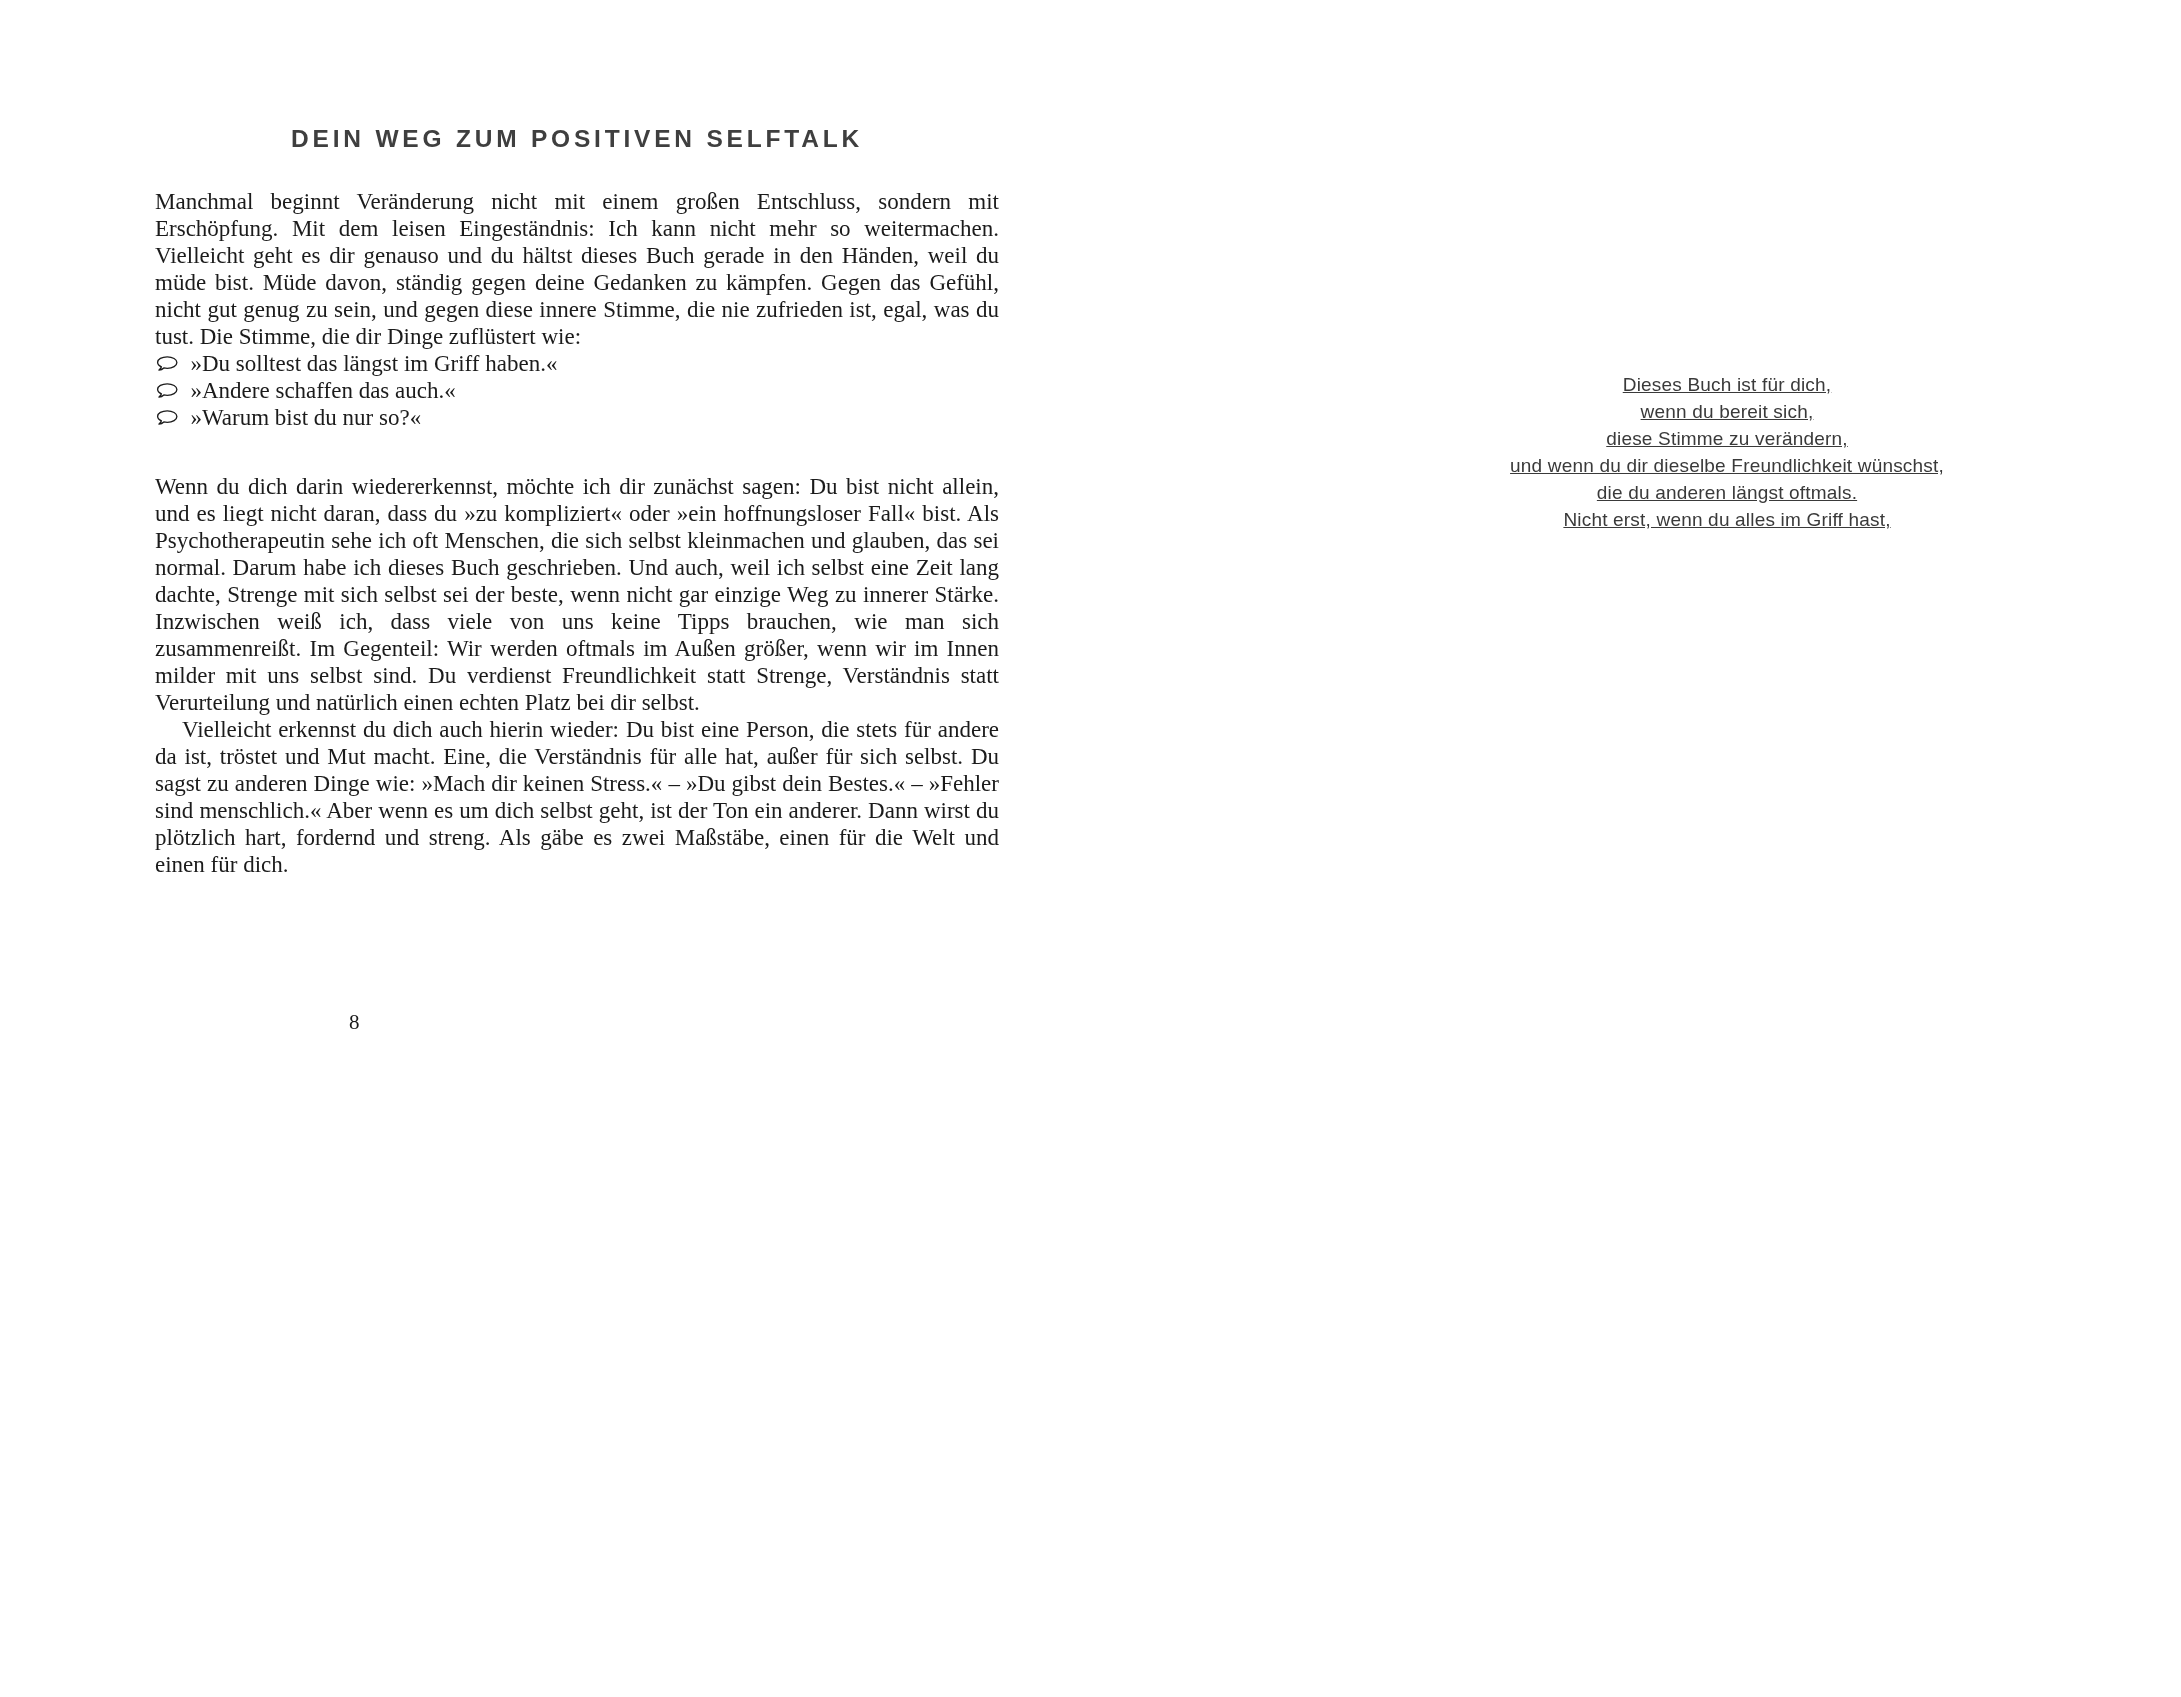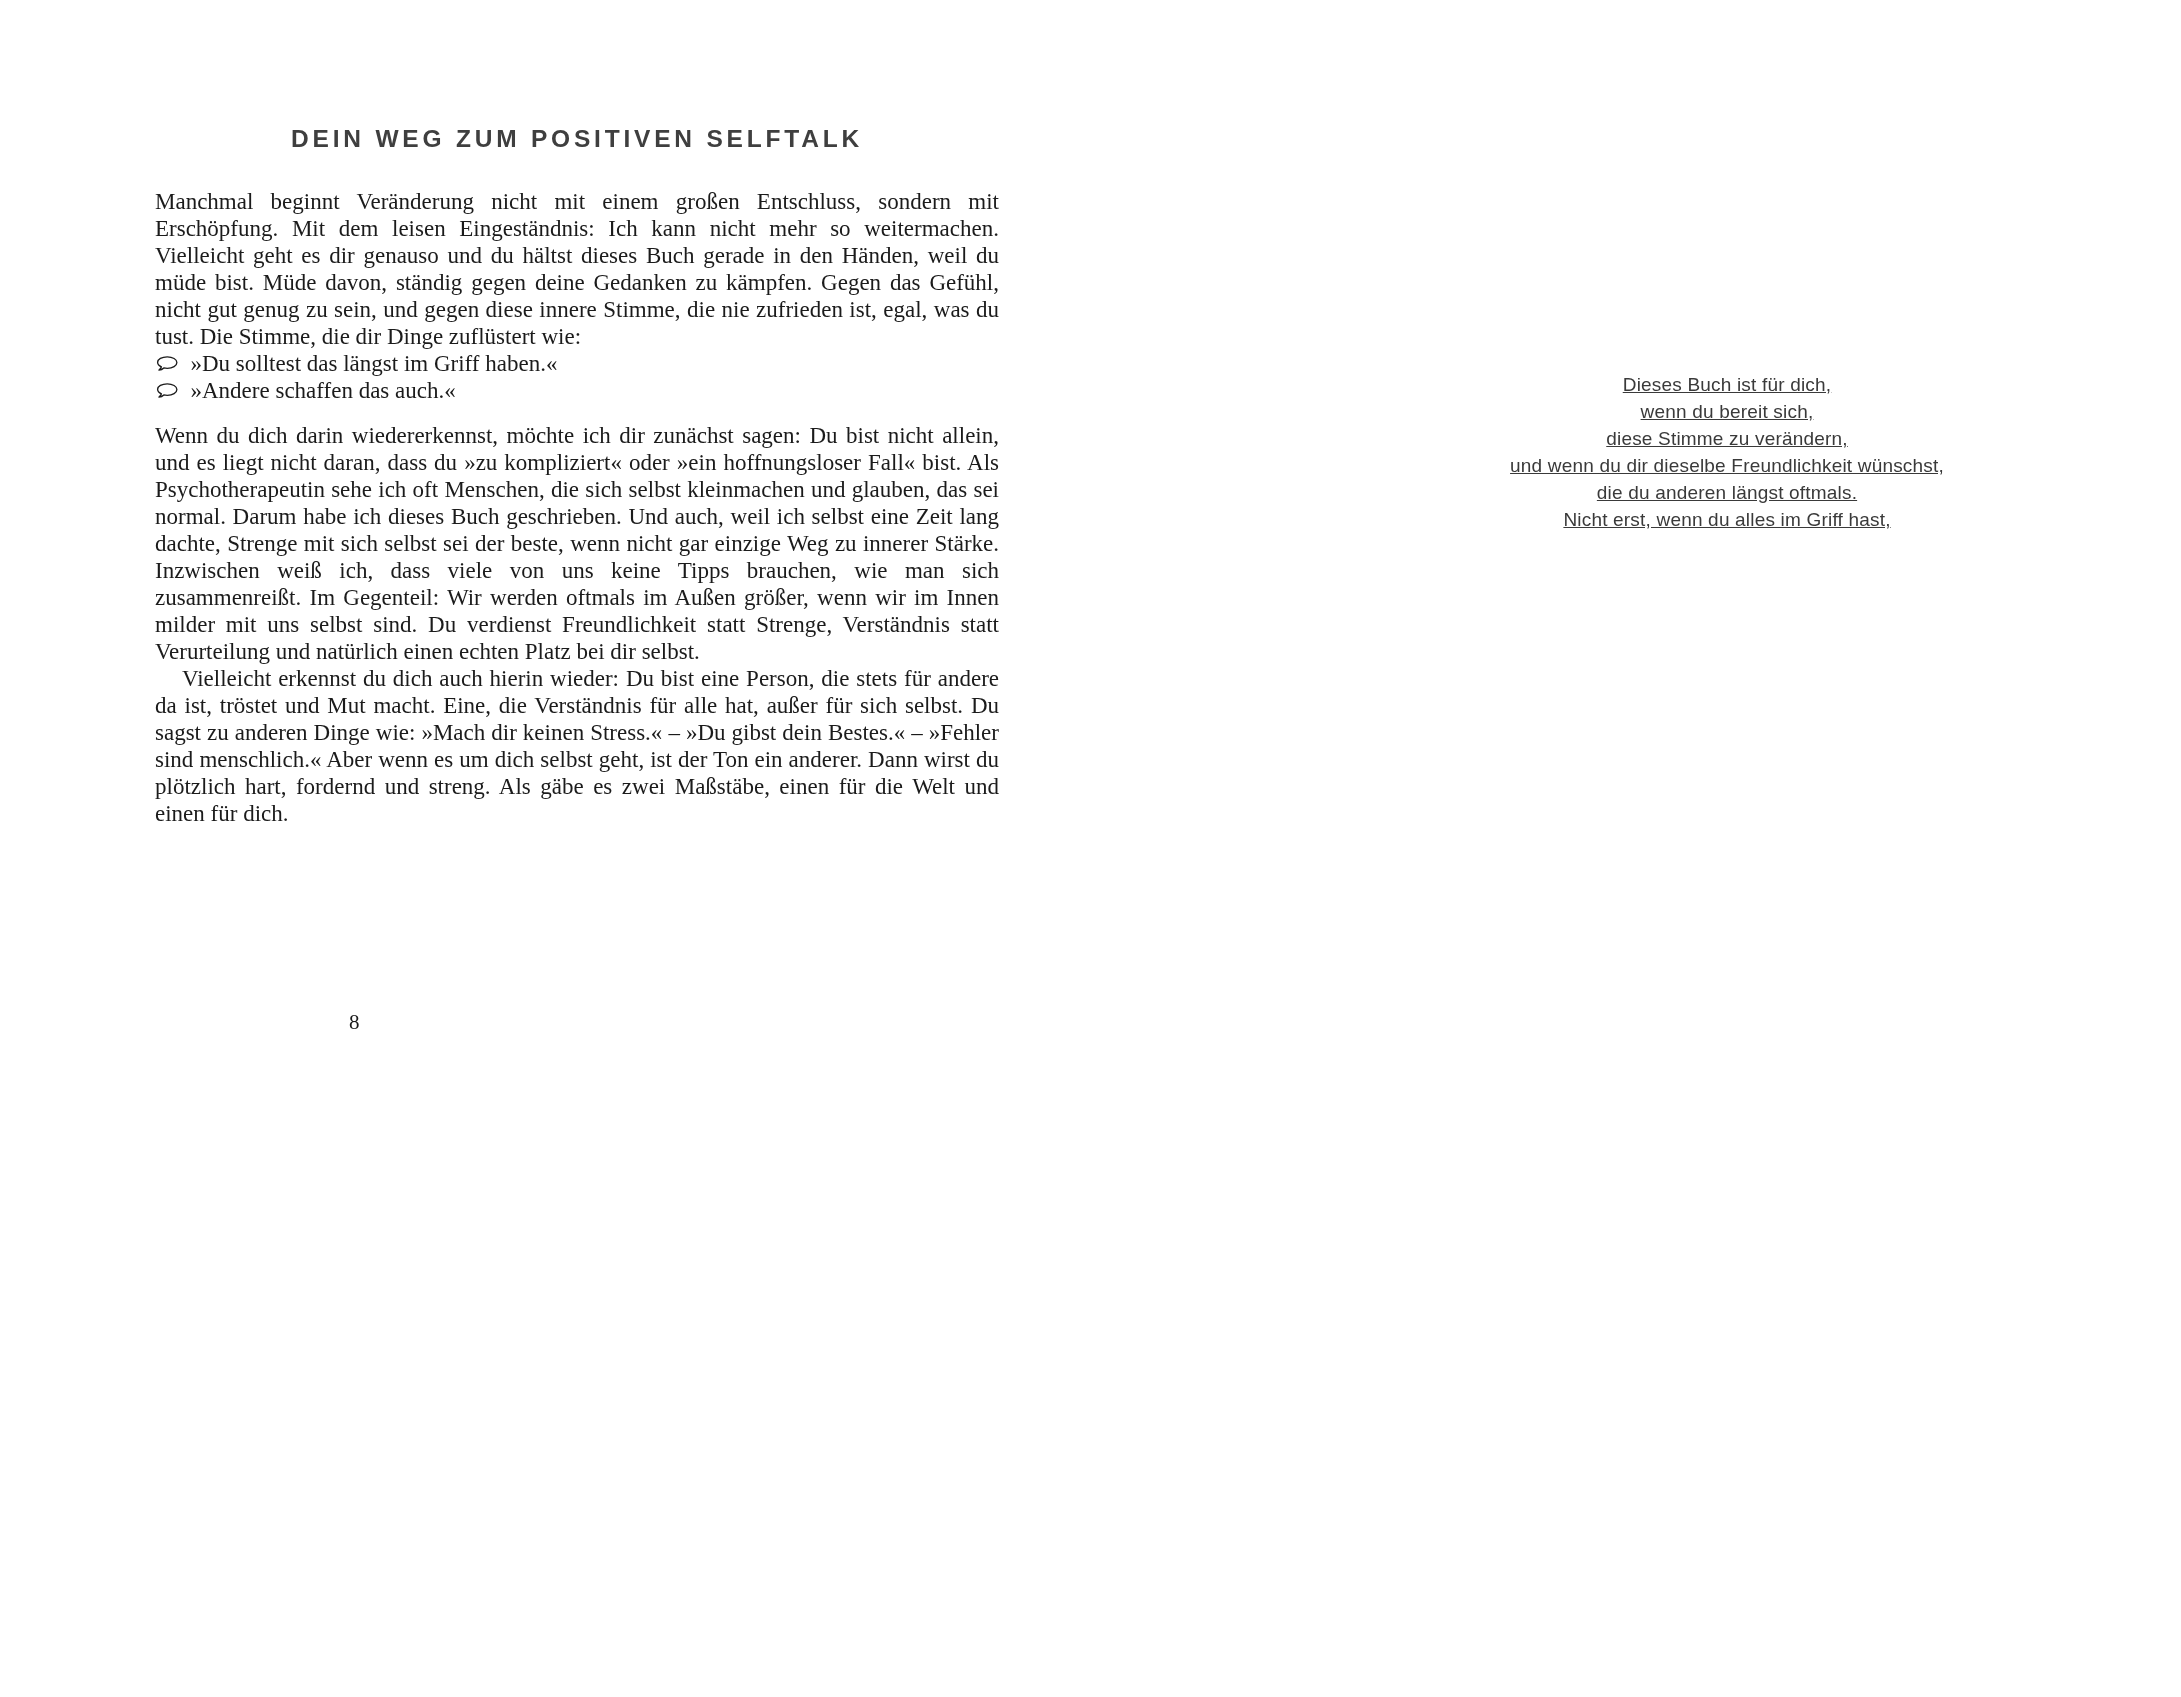--- a/index.html
+++ b/index.html
@@ -54,21 +54,21 @@
     flex: 0 0 auto;
     display: inline-flex;
     align-items: center;
   }
   .quote-text {
     font-size: 23px;
     line-height: 27px;
     text-align: right;
   }
   .par-gap {
-    margin-top: 18px;
+    margin-top: 42px;
   }
   .indent-first {
     text-indent: 27px;
   }
   .page-number {
     position: absolute;
     left: 349px;
     top: 1009px;
     font-size: 21px;
     line-height: 27px;
@@ -117,20 +117,28 @@
 
       <div class="quote-row">
         <span class="bubble">
           <svg width="24.5" height="18" viewBox="0 0 27 20" aria-hidden="true">
             <path d="M13.5 2 C7.5 2 2.8 4.7 2.8 8.1 C2.8 10.2 4.4 12 7 13.1 C6.6 14.6 5.6 15.9 4.3 16.7 C6.5 16.6 8.4 15.7 9.7 14.4 C10.9 14.7 12.2 14.9 13.5 14.9 C19.5 14.9 24.2 12 24.2 8.4 C24.2 4.8 19.5 2 13.5 2 Z" fill="none" stroke="#1c1c1c" stroke-width="1.5" stroke-linecap="round" stroke-linejoin="round"></path>
           </svg>
         </span>
         <span class="quote-text">»Andere schaffen das auch.«</span>
       </div>
 
+      <div class="quote-row">
+        <span class="bubble">
+          <svg width="24.5" height="18" viewBox="0 0 27 20" aria-hidden="true">
+            <path d="M13.5 2 C7.5 2 2.8 4.7 2.8 8.1 C2.8 10.2 4.4 12 7 13.1 C6.6 14.6 5.6 15.9 4.3 16.7 C6.5 16.6 8.4 15.7 9.7 14.4 C10.9 14.7 12.2 14.9 13.5 14.9 C19.5 14.9 24.2 12 24.2 8.4 C24.2 4.8 19.5 2 13.5 2 Z" fill="none" stroke="#1c1c1c" stroke-width="1.5" stroke-linecap="round" stroke-linejoin="round"></path>
+          </svg>
+        </span>
+        <span class="quote-text">»Warum bist du nur so?«</span>
+      </div>
 
     </div>
 
     <p class="body-par par-gap">Wenn du dich darin wiedererkennst, möchte ich dir zunächst sagen: Du bist nicht allein, und es liegt nicht daran, dass du »zu kompliziert« oder »ein hoffnungsloser Fall« bist. Als Psychotherapeutin sehe ich oft Menschen, die sich selbst kleinmachen und glauben, das sei normal. Darum habe ich dieses Buch geschrieben. Und auch, weil ich selbst eine Zeit lang dachte, Strenge mit sich selbst sei der beste, wenn nicht gar einzige Weg zu innerer Stärke. Inzwischen weiß ich, dass viele von uns keine Tipps brauchen, wie man sich zusammenreißt. Im Gegenteil: Wir werden oftmals im Außen größer, wenn wir im Innen milder mit uns selbst sind. Du verdienst Freundlichkeit statt Strenge, Verständnis statt Verurteilung und natürlich einen echten Platz bei dir selbst.</p>
 
     <p class="body-par indent-first">Vielleicht erkennst du dich auch hierin wieder: Du bist eine Person, die stets für andere da ist, tröstet und Mut macht. Eine, die Verständnis für alle hat, außer für sich selbst. Du sagst zu anderen Dinge wie: »Mach dir keinen Stress.« – »Du gibst dein Bestes.« – »Fehler sind menschlich.« Aber wenn es um dich selbst geht, ist der Ton ein anderer. Dann wirst du plötzlich hart, fordernd und streng. Als gäbe es zwei Maßstäbe, einen für die Welt und einen für dich.</p>
 
   </div>
 
   <div class="page-number">8</div>

